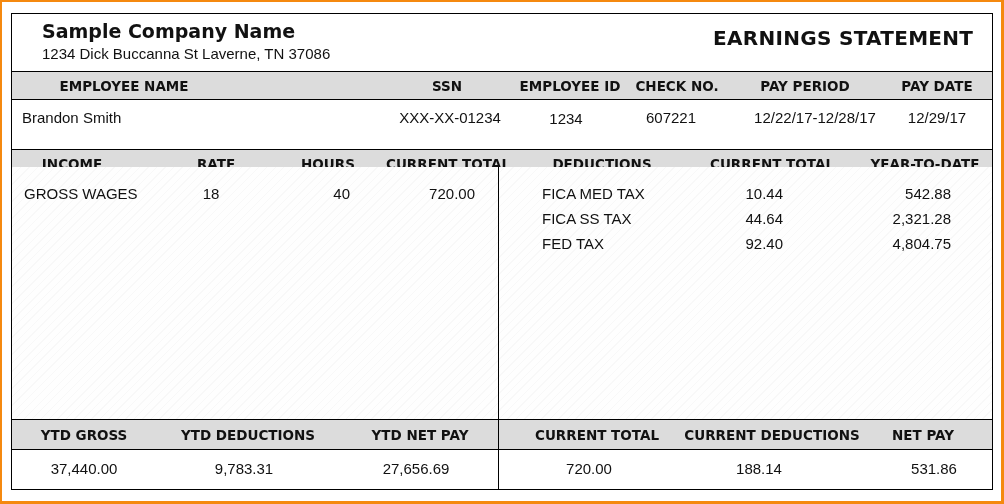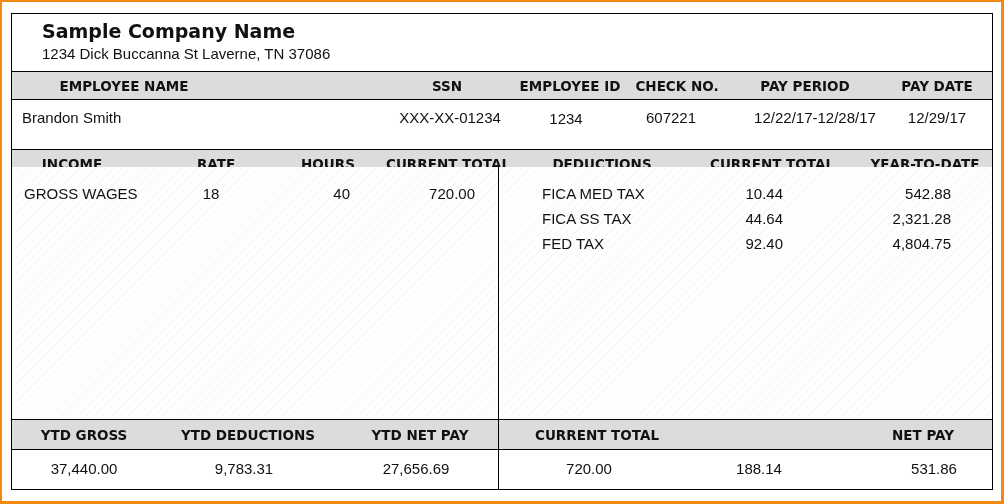--- a/index.html
+++ b/index.html
@@ -34,20 +34,21 @@
   </style>
 </head>
 <body>
 
 <div class="frame"></div>
 
 <div class="sheet">
 
   <div class="abs company">Sample Company Name</div>
   <div class="abs addr">1234 Dick Buccanna St Laverne, TN 37086</div>
+  <div class="abs title">EARNINGS STATEMENT</div>
 
   <div class="hdr" style="top:57px;height:29px;">
     <span class="hl c" style="left:112px;top:6px;text-align:right;">EMPLOYEE NAME</span>
     <span class="hl c" style="left:435px;top:6px;">SSN</span>
     <span class="hl c" style="left:558px;top:6px;">EMPLOYEE ID</span>
     <span class="hl c" style="left:665px;top:6px;">CHECK NO.</span>
     <span class="hl c" style="left:793px;top:6px;">PAY PERIOD</span>
     <span class="hl c" style="left:925px;top:6px;">PAY DATE</span>
   </div>
 
@@ -96,20 +97,21 @@
       <span class="val r" style="left:453px;top:0;">4,804.75</span>
     </div>
   </div>
 
   <div class="hdr" style="top:405px;height:31px;">
     <div class="vline" style="left:486px;top:0;height:29px;"></div>
     <span class="hl c" style="left:72px;top:7px;">YTD GROSS</span>
     <span class="hl c" style="left:236px;top:7px;">YTD DEDUCTIONS</span>
     <span class="hl c" style="left:408px;top:7px;">YTD NET PAY</span>
     <span class="hl c" style="left:585px;top:7px;">CURRENT TOTAL</span>
+    <span class="hl c" style="left:760px;top:7px;">CURRENT DEDUCTIONS</span>
     <span class="hl c" style="left:911px;top:7px;">NET PAY</span>
   </div>
 
   <div class="abs" style="left:0;top:436px;width:980px;height:39px;">
     <div class="vline" style="left:486px;top:0;height:39px;"></div>
     <span class="val c" style="left:72px;top:10px;">37,440.00</span>
     <span class="val c" style="left:232px;top:10px;">9,783.31</span>
     <span class="val c" style="left:404px;top:10px;">27,656.69</span>
     <span class="val c" style="left:577px;top:10px;">720.00</span>
     <span class="val c" style="left:747px;top:10px;">188.14</span>

